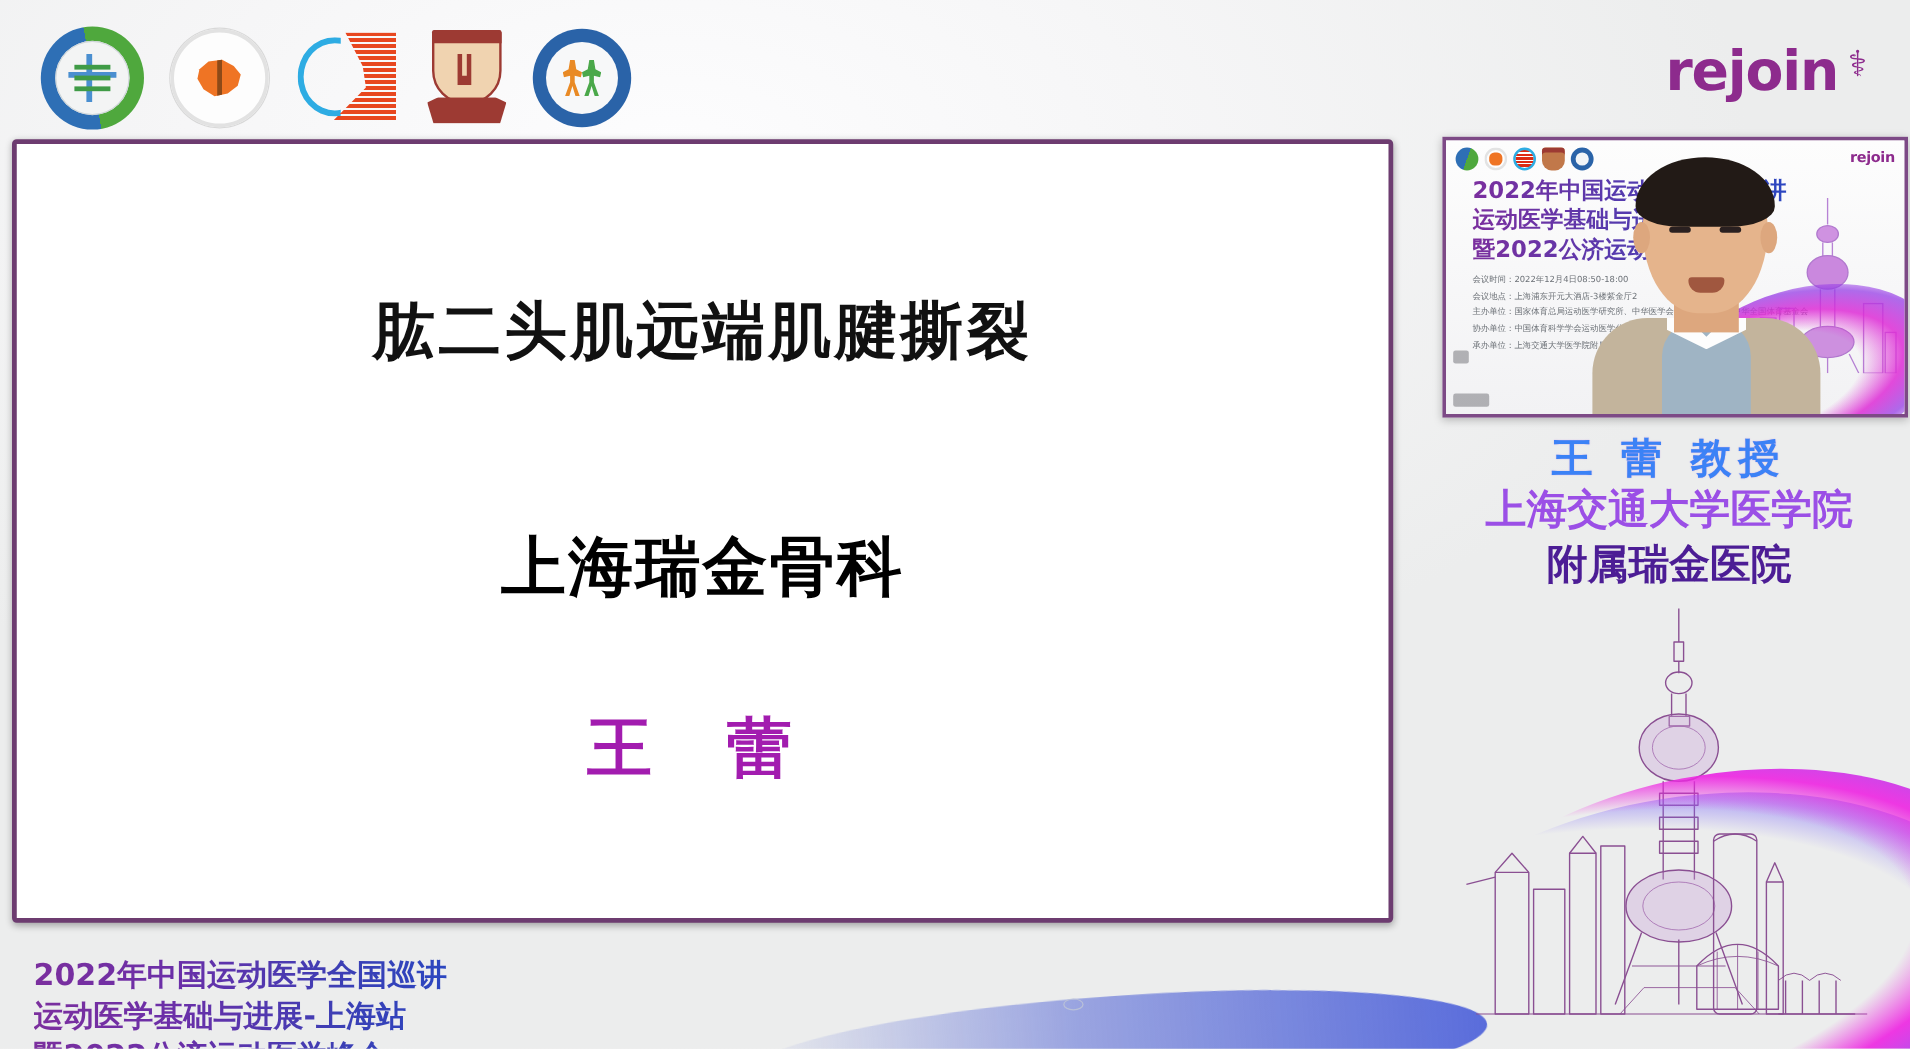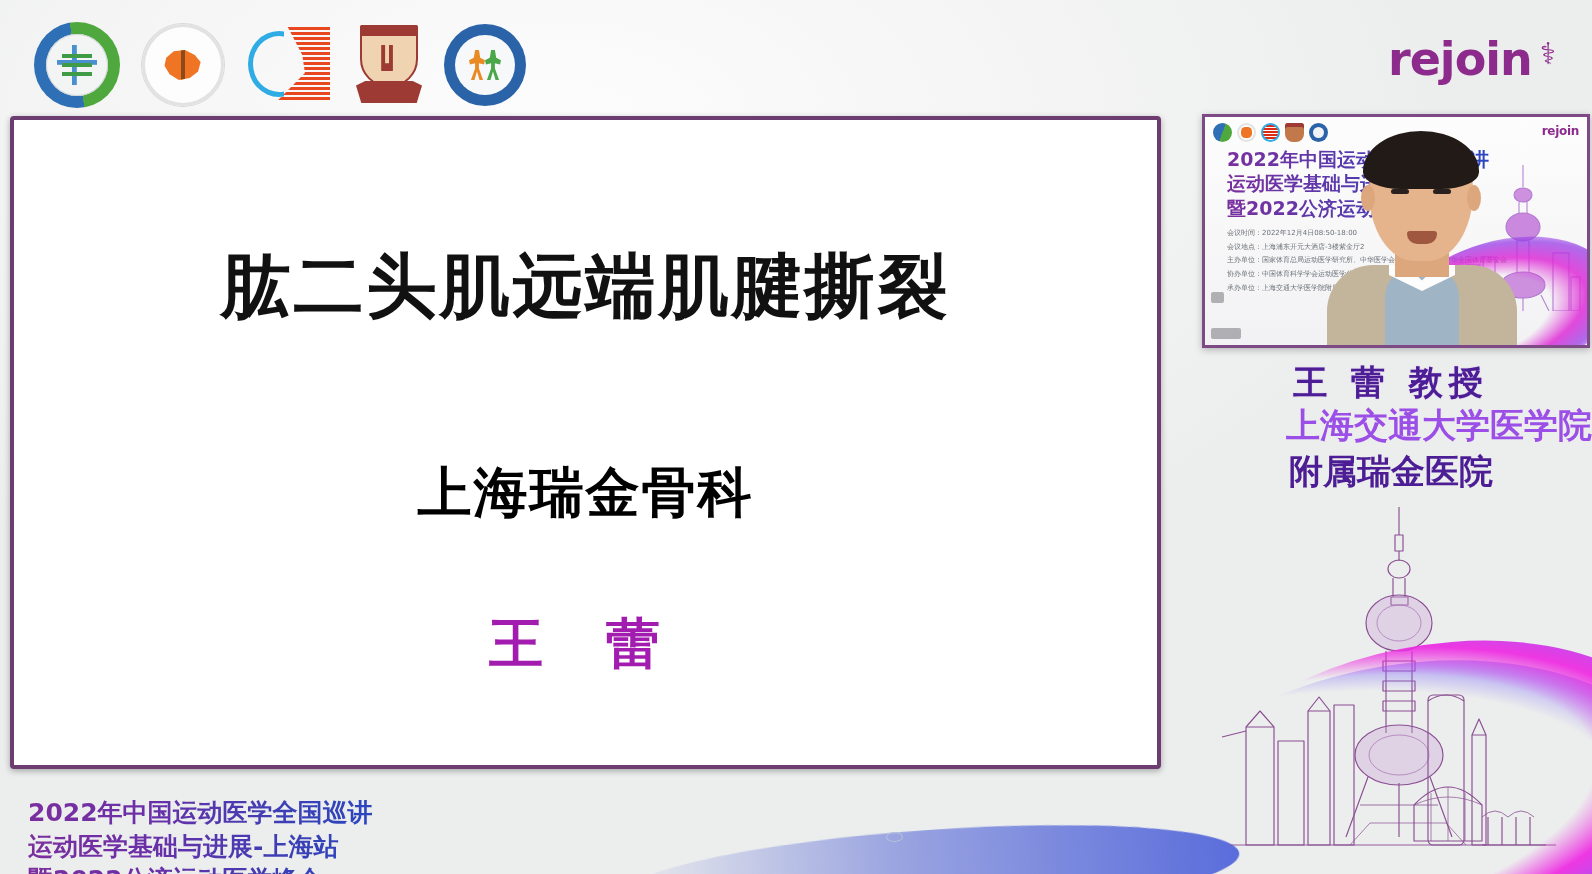--- a/index.html
+++ b/index.html
@@ -107,21 +107,21 @@
     overflow: hidden;
   }
   .slide-inner {
     position:absolute; inset:0;
     background:#fff;
     display:flex; flex-direction:column;
     align-items:center;
     padding-top: 128px;
   }
   .slide-title {
-    font-size: 70px; font-weight: 700; color:#111;
+    font-size: 52px; font-weight: 700; color:#111;
     letter-spacing: 3px; line-height:1.1;
     font-family: Liberation Sans, sans-serif;
   }
   .slide-sub1 {
     margin-top: 132px;
     font-size: 54px; font-weight:700; color:#000000;
     letter-spacing: 2px;
     font-family: "DejaVu Sans", sans-serif;
   }
   .slide-sub2 {
@@ -245,26 +245,26 @@
   .vt-ctrl-a { position:absolute; left:6px; bottom:42px; width:13px; height:11px; background:rgba(120,120,125,.55); border-radius:2px; }
   .vt-ctrl-b { position:absolute; left:6px; bottom:6px; width:30px; height:11px; background:rgba(120,120,125,.55); border-radius:2px; }
 
   
   .speaker {
     position:absolute; left:0; top:362px; width:402px;
     text-align:center;
     font-family:"DejaVu Sans", sans-serif;
   }
   .speaker-name {
-    font-size: 34px; font-weight:700; color:#4c1d95; letter-spacing: 6px;
+    font-size: 34px; font-weight:700; color:#3b82f6; letter-spacing: 6px;
     line-height:1.22;
     text-shadow: 0 0 1px rgba(155,89,224,.6);
   }
   .speaker-org1 {
-    font-size: 34px; font-weight:700; color:#9b4fe6; line-height:1.34; letter-spacing:0px;text-align:right;
+    font-size: 34px; font-weight:700; color:#9b4fe6; line-height:1.34; letter-spacing:0px;
   }
   .speaker-org2 {
     font-size: 34px; font-weight:700; color:#4c1d95; line-height:1.34; letter-spacing:0px;
   }
 
   
   .skyline {
     position:absolute; left:20px; top:505px; width:382px; height:369px;
     overflow:hidden;
   }

